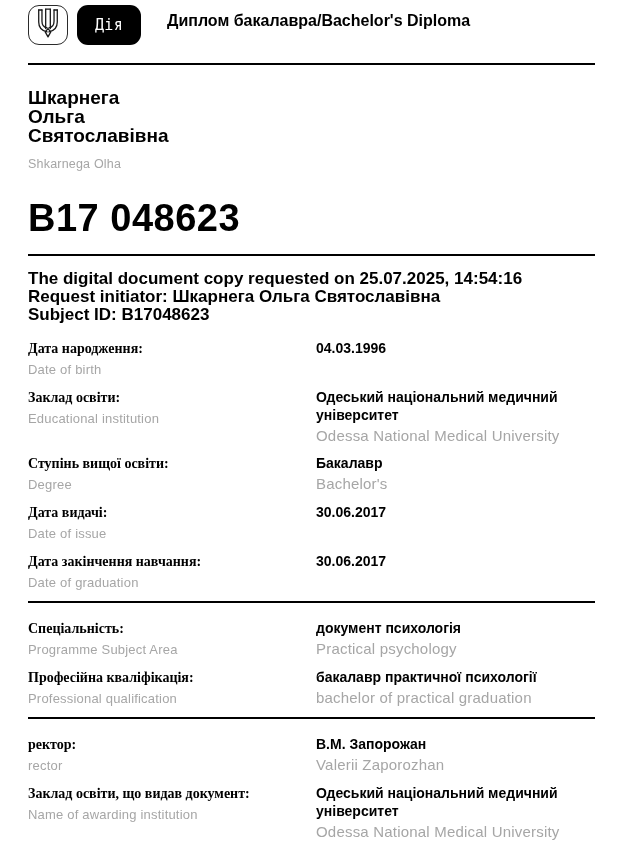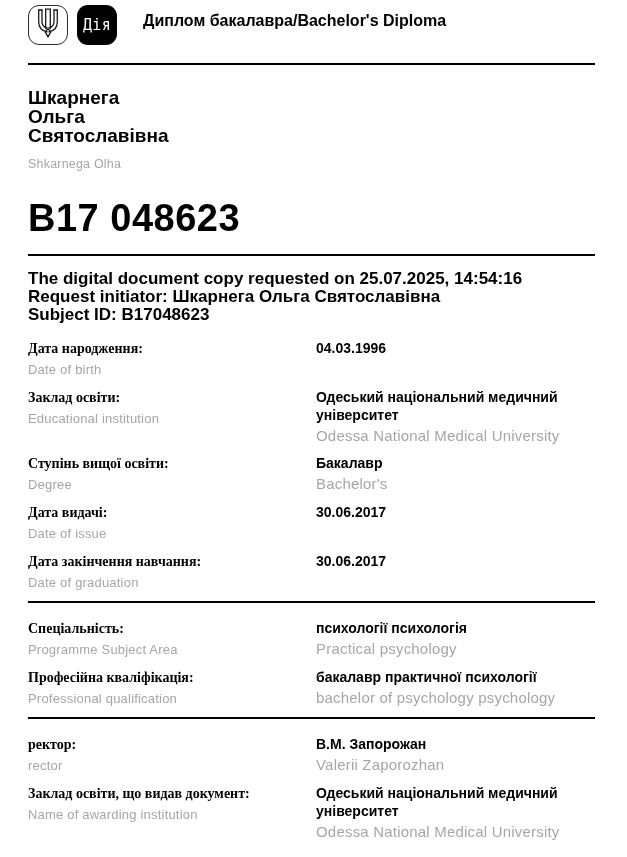--- a/index.html
+++ b/index.html
@@ -13,21 +13,21 @@
   .page { padding:5px 32px 0 28px; }
 
   
   .header { display:flex; align-items:flex-start; }
   .emblem-box {
     width:40px; height:40px; border:1.3px solid #2b2b2b; border-radius:11px;
     display:flex; align-items:center; justify-content:center; background:#fff;
     flex:0 0 auto;
   }
   .diia-box {
-    width:40px; height:40px; border-radius:11px; background:#000;
+    width:64px; height:40px; border-radius:11px; background:#000;
     display:flex; align-items:center; justify-content:center;
     margin-left:9px; flex:0 0 auto;
   }
   .diia-box span {
     color:#fff; font-size:15px; font-weight:500; letter-spacing:0.3px;
     font-family:"DejaVu Sans Mono","Liberation Mono", monospace;
   }
   .doc-title {
     margin-left:26px; padding-top:6px;
     font-size:16px; font-weight:600; line-height:20px;
@@ -157,33 +157,33 @@
     </div>
 
     <div class="divider dg"></div>
 
     <div class="row">
       <div>
         <div class="lab">Спеціальність:</div>
         <div class="lab-en">Programme Subject Area</div>
       </div>
       <div>
-        <div class="val">психології психологія</div>
+        <div class="val">документ психологія</div>
         <div class="val-en">Practical psychology</div>
       </div>
     </div>
 
     <div class="row">
       <div>
         <div class="lab">Професійна кваліфікація:</div>
         <div class="lab-en">Professional qualification</div>
       </div>
       <div>
         <div class="val">бакалавр практичної психології</div>
-        <div class="val-en">bachelor of psychology psychology</div>
+        <div class="val-en">bachelor of practical graduation</div>
       </div>
     </div>
 
     <div class="divider dg"></div>
 
     <div class="row">
       <div>
         <div class="lab">ректор:</div>
         <div class="lab-en">rector</div>
       </div>

